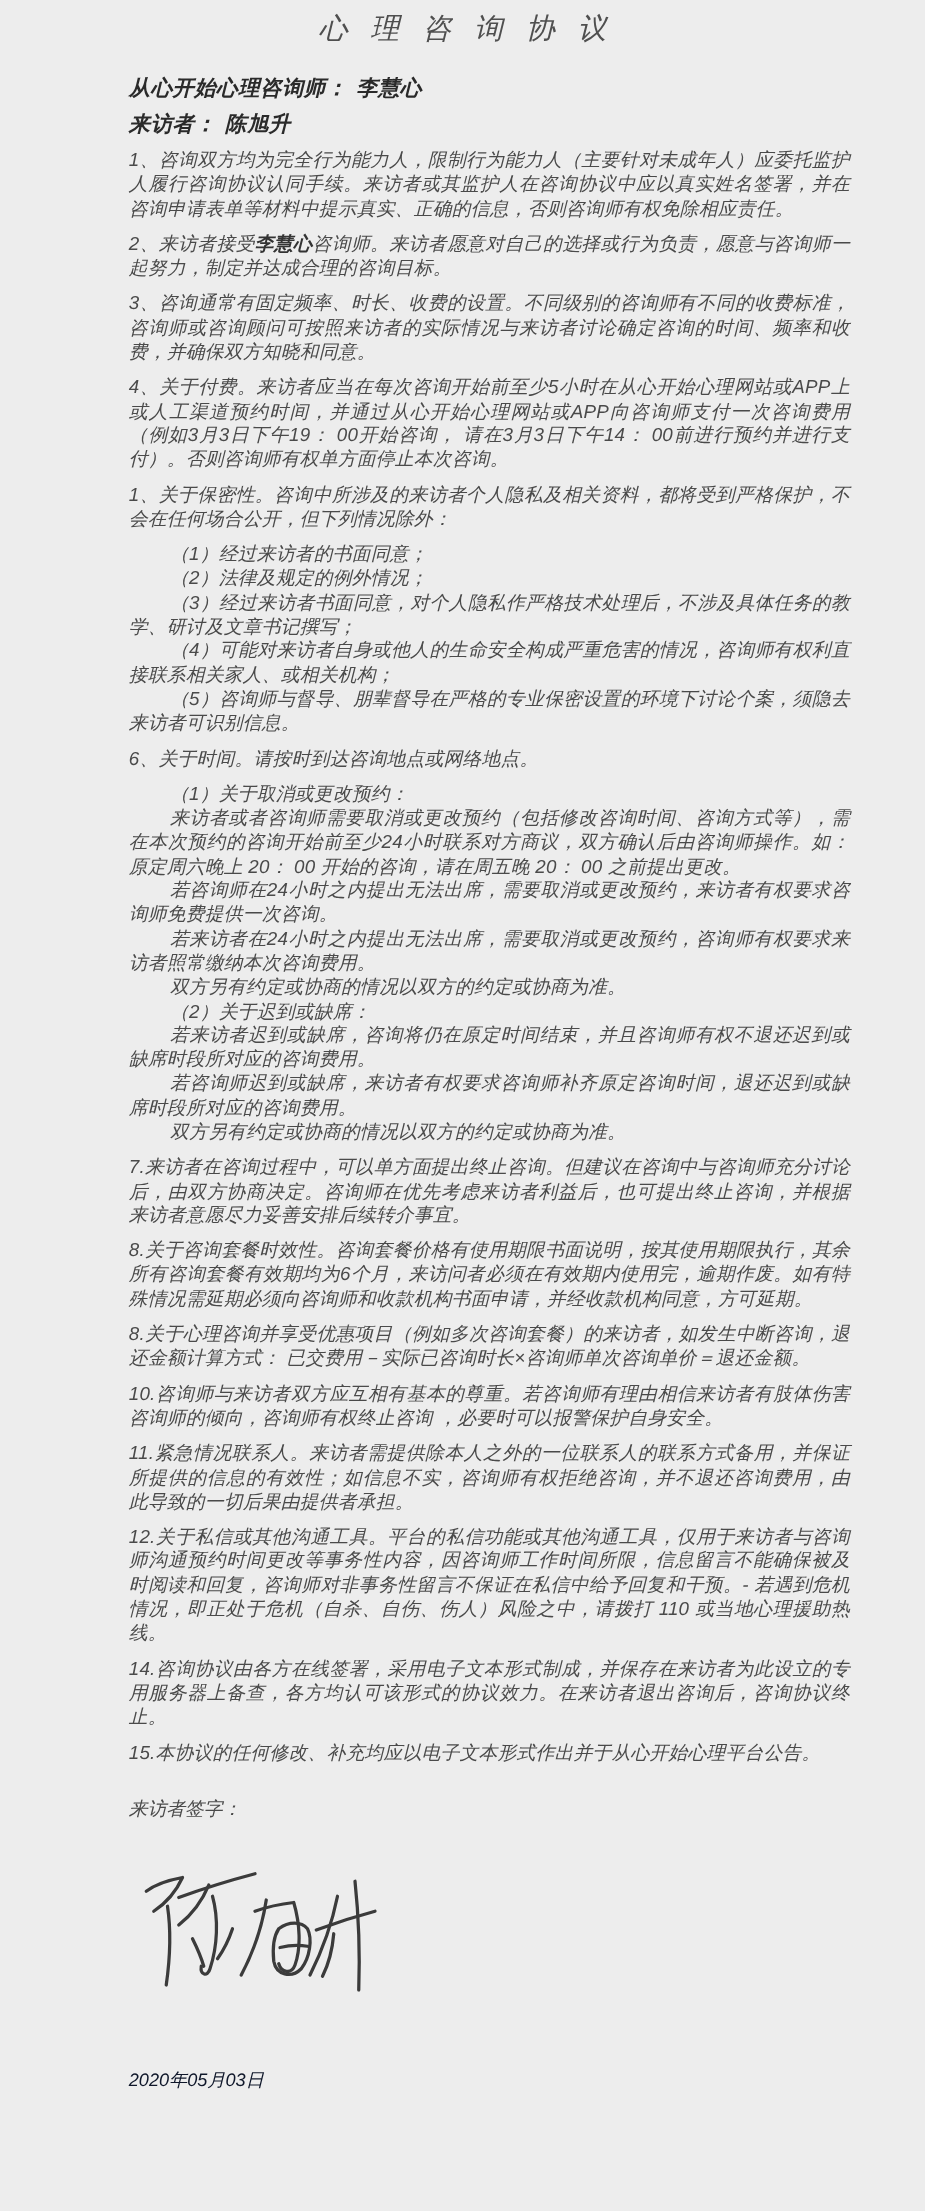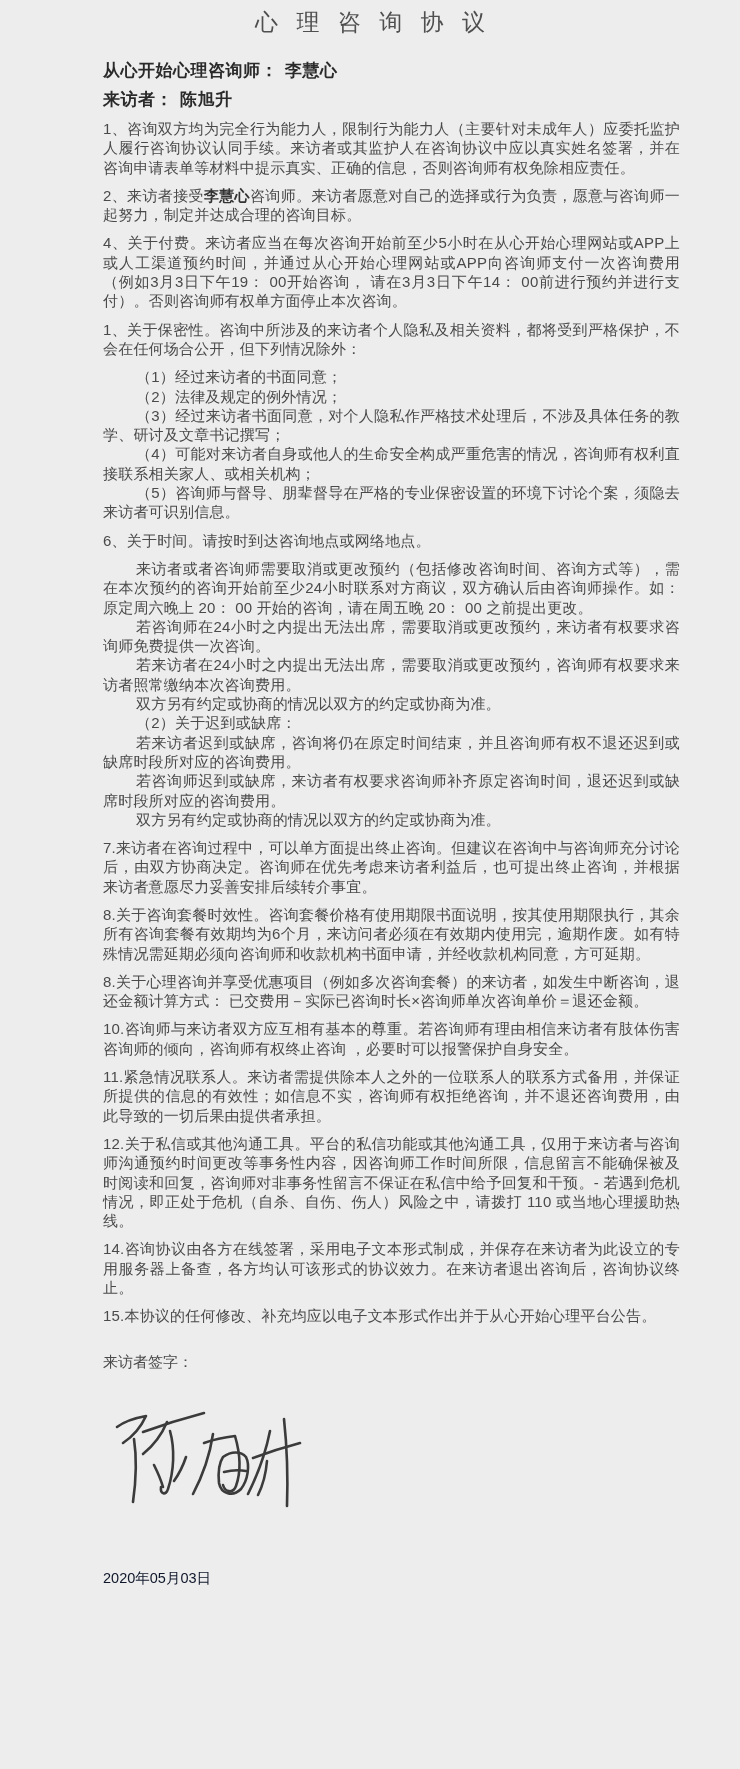--- a/index.html
+++ b/index.html
@@ -8,21 +8,21 @@
     --heading:#2a2a2a;
     --ink:#3b3b3b;
   }
   html,body{margin:0;padding:0;}
   body{
     width:740px;height:1769px;overflow:hidden;
     background:var(--bg);
     font-family:"Liberation Sans","DejaVu Sans",sans-serif;
     color:var(--text);
   }
-  .page{width:740px;height:1351px;position:relative;}
+  .page{width:740px;height:1351px;position:relative;font-style:italic;}
   .title{
     margin:0;padding-top:7px;
     text-align:center;
     font-size:23px;font-weight:400;color:#4f4f4f;
     letter-spacing:6px;text-indent:6px;
   }
   .doc{
     padding:14px 60px 0 103px;
     text-align:justify;
   }
@@ -69,28 +69,30 @@
 
   <div class="doc">
 
     <p class="hline"><span>从心开始心理咨询师：</span><span class="name">李慧心</span></p>
 
     <p class="hline"><span>来访者：</span><span class="name">陈旭升</span></p>
 
     <div>
         <p class="para"><span>1、咨询双方均为完全行为能力人，限制行为能力人（主要针对未成年人）应委托监护人履行咨询协议认同手续。来访者或其监护人在咨询协议中应以真实姓名签署，并在咨询申请表单等材料中提示真实、正确的信息，否则咨询师有权免除相应责任。</span></p>
         <p class="para"><span>2、来访者接受</span><b>李慧心</b><span>咨询师。来访者愿意对自己的选择或行为负责，愿意与咨询师一起努力，制定并达成合理的咨询目标。</span></p>
+        <p class="para"><span>3、咨询通常有固定频率、时长、收费的设置。不同级别的咨询师有不同的收费标准，咨询师或咨询顾问可按照来访者的实际情况与来访者讨论确定咨询的时间、频率和收费，并确保双方知晓和同意。</span></p>
         <p class="para"><span>4、关于付费。来访者应当在每次咨询开始前至少5小时在从心开始心理网站或APP上或人工渠道预约时间，并通过从心开始心理网站或APP向咨询师支付一次咨询费用（例如3月3日下午19： 00开始咨询， 请在3月3日下午14： 00前进行预约并进行支付）。否则咨询师有权单方面停止本次咨询。</span></p>
         <p class="para"><span>1、关于保密性。咨询中所涉及的来访者个人隐私及相关资料，都将受到严格保护，不会在任何场合公开，但下列情况除外：</span></p>
         <p class="para sub"><span>（1）经过来访者的书面同意；</span></p>
         <p class="para sub"><span>（2）法律及规定的例外情况；</span></p>
         <p class="para sub"><span>（3）经过来访者书面同意，对个人隐私作严格技术处理后，不涉及具体任务的教学、研讨及文章书记撰写；</span></p>
         <p class="para sub"><span>（4）可能对来访者自身或他人的生命安全构成严重危害的情况，咨询师有权利直接联系相关家人、或相关机构；</span></p>
         <p class="para sub"><span>（5）咨询师与督导、朋辈督导在严格的专业保密设置的环境下讨论个案，须隐去来访者可识别信息。</span></p>
         <p class="para"><span>6、关于时间。请按时到达咨询地点或网络地点。</span></p>
+        <p class="para sub"><span>（1）关于取消或更改预约：</span></p>
         <p class="para sub"><span>来访者或者咨询师需要取消或更改预约（包括修改咨询时间、咨询方式等），需在本次预约的咨询开始前至少24小时联系对方商议，双方确认后由咨询师操作。如：原定周六晚上 20： 00 开始的咨询，请在周五晚 20： 00 之前提出更改。</span></p>
         <p class="para sub"><span>若咨询师在24小时之内提出无法出席，需要取消或更改预约，来访者有权要求咨询师免费提供一次咨询。</span></p>
         <p class="para sub"><span>若来访者在24小时之内提出无法出席，需要取消或更改预约，咨询师有权要求来访者照常缴纳本次咨询费用。</span></p>
         <p class="para sub"><span>双方另有约定或协商的情况以双方的约定或协商为准。</span></p>
         <p class="para sub"><span>（2）关于迟到或缺席：</span></p>
         <p class="para sub"><span>若来访者迟到或缺席，咨询将仍在原定时间结束，并且咨询师有权不退还迟到或缺席时段所对应的咨询费用。</span></p>
         <p class="para sub"><span>若咨询师迟到或缺席，来访者有权要求咨询师补齐原定咨询时间，退还迟到或缺席时段所对应的咨询费用。</span></p>
         <p class="para sub"><span>双方另有约定或协商的情况以双方的约定或协商为准。</span></p>
         <p class="para"><span>7.来访者在咨询过程中，可以单方面提出终止咨询。但建议在咨询中与咨询师充分讨论后，由双方协商决定。咨询师在优先考虑来访者利益后，也可提出终止咨询，并根据来访者意愿尽力妥善安排后续转介事宜。</span></p>
         <p class="para"><span>8.关于咨询套餐时效性。咨询套餐价格有使用期限书面说明，按其使用期限执行，其余所有咨询套餐有效期均为6个月，来访问者必须在有效期内使用完，逾期作废。如有特殊情况需延期必须向咨询师和收款机构书面申请，并经收款机构同意，方可延期。</span></p>

